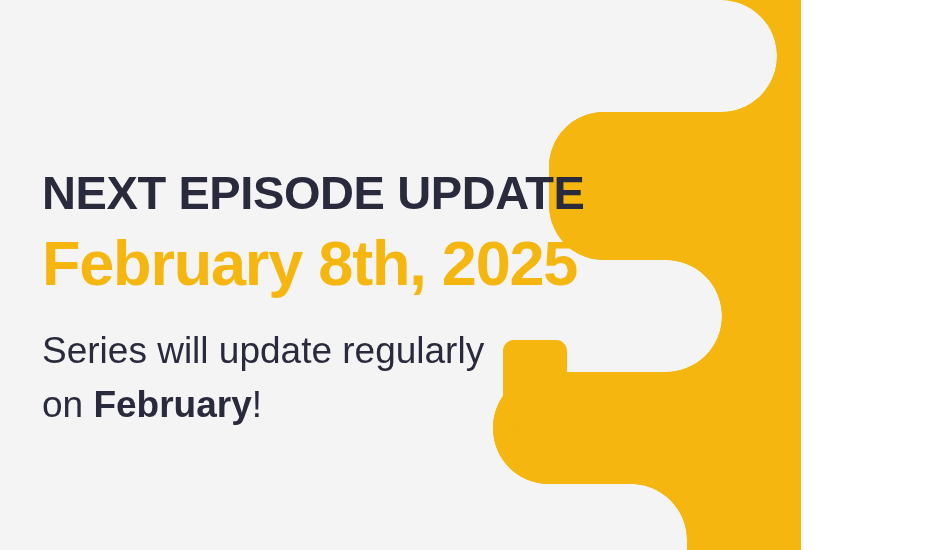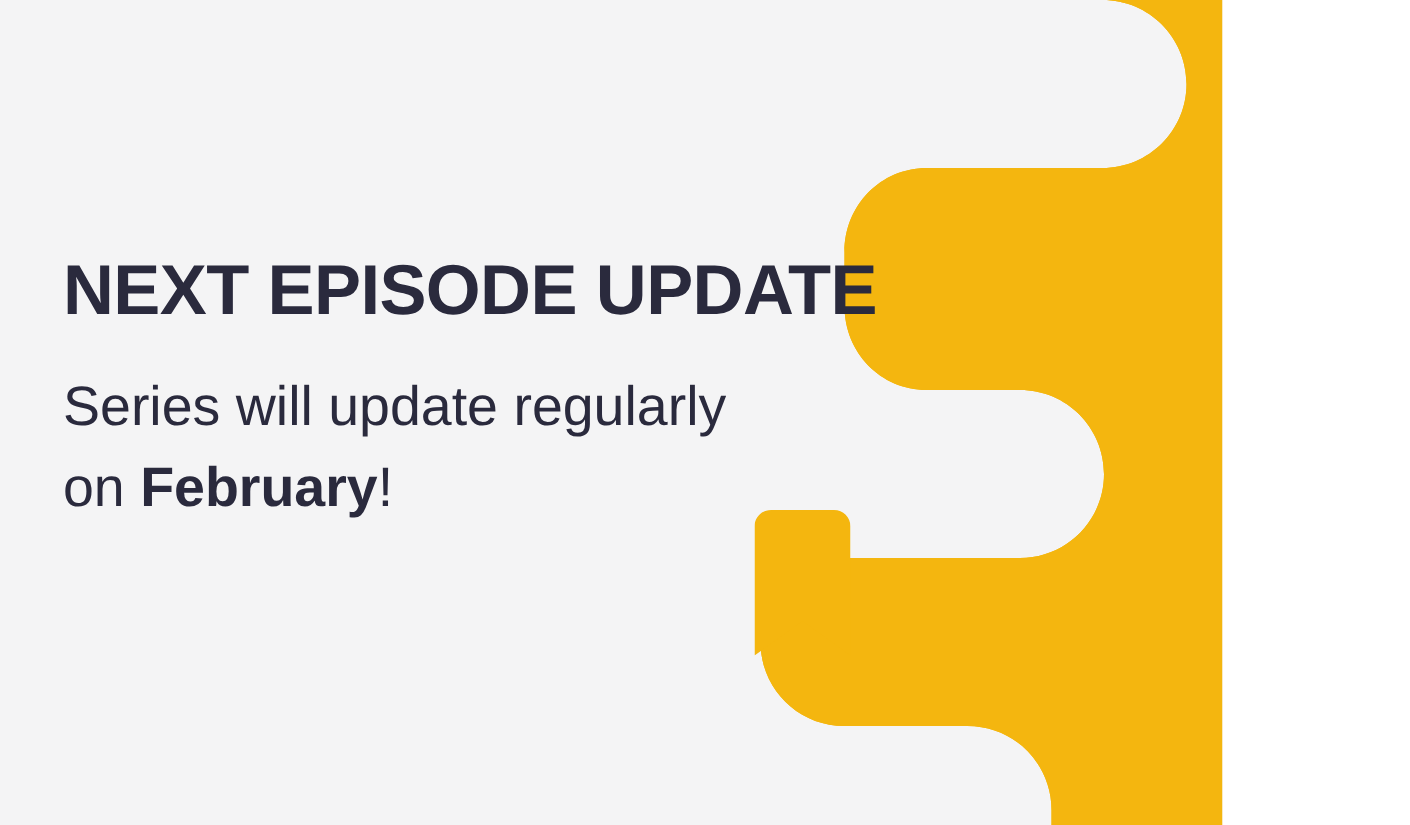--- a/index.html
+++ b/index.html
@@ -12,21 +12,20 @@
     overflow: hidden;
     font-family: "Liberation Sans", sans-serif;
   }
 
   #banner {
     position: relative;
     width: 801px;
     height: 550px;
     background: #f4f4f5;
     overflow: hidden;
-    padding-left: 14px;
   }
 
   
   #wave-decoration {
     position: absolute;
     top: 0;
     right: 0;
     width: 340px;
     height: 550px;
     pointer-events: none;
@@ -126,20 +125,21 @@
         C 32 397 57 372 88 372 L 205 372 C 236 372 261 347 261 316
         C 261 285 236 260 205 260 L 143 260 C 112 260 88 235 88 204
         L 88 168 C 88 137 112 112 143 112 L 260 112 C 291 112 316 87 316 56 Z
       "></path>
     </svg>
   </div>
 
   <div id="content">
     <h1 id="heading">NEXT EPISODE UPDATE</h1>
 
+    <div id="date-line">February 8th, 2025</div>
 
     <p id="body-text"><span>Series will update regularly on </span><span class="em">February</span><span>!</span></p>
   </div>
 
   <div id="bookmark-icon">
     <svg viewBox="0 0 64 97" xmlns="http://www.w3.org/2000/svg" aria-hidden="true">
       <path fill="#f4b60f" d="
         M 0 11
         C 0 4.9 4.9 0 11 0
         L 53 0

